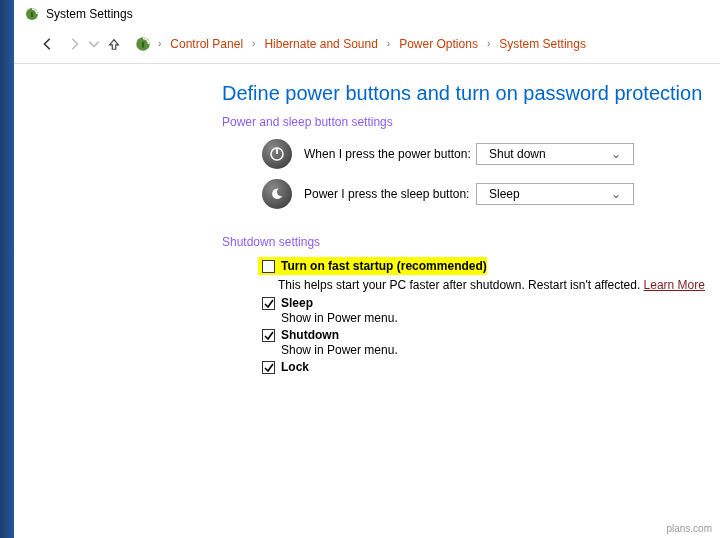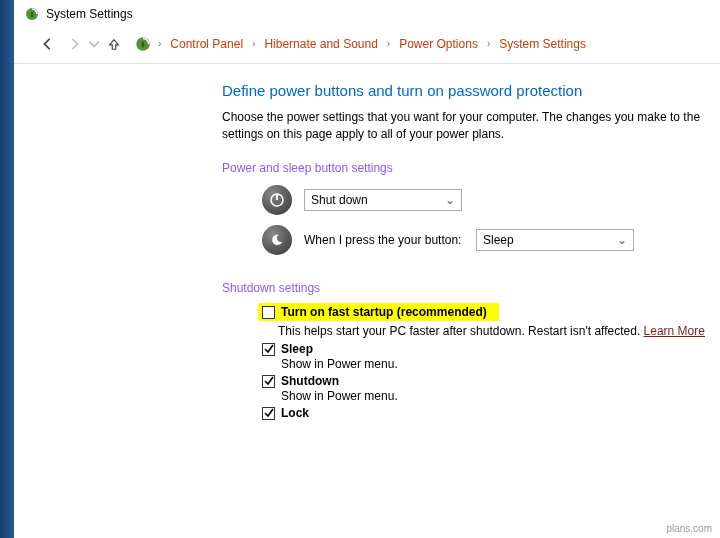--- a/index.html
+++ b/index.html
@@ -14,32 +14,32 @@
     .nav-arrow.disabled { color: #c0c0c0; }
     .nav-arrow svg { width: 14px; height: 14px; }
     .nav-up { margin-right: 8px; }
     .breadcrumb { display: flex; align-items: center; gap: 4px; }
     .bc-ico { width: 18px; height: 18px; display: flex; align-items: center; justify-content: center; }
     .bc-ico svg { width: 18px; height: 18px; }
     .bc-sep { color: #707070; font-size: 10px; padding: 0 2px; }
     .bc-item { color: #c2410c; cursor: pointer; padding: 2px 3px; }
     
     .content { padding: 18px 0 0 222px; }
-    .heading { color: #0066cc; font-size: 15px; font-weight: 400; margin-bottom: 10px; }
+    .heading { color: #0066cc; font-size: 20px; font-weight: 400; margin-bottom: 10px; }
     .desc { font-size: 12px; color: #000; margin-bottom: 18px; line-height: 1.4; }
     
     .section-title { font-size: 12px; color: #8b5cf6; margin-bottom: 8px; }
     
     .button-row { display: flex; align-items: center; margin: 10px 0 10px 40px; }
     .power-icon { width: 30px; height: 30px; border-radius: 50%; background: radial-gradient(circle at 35% 30%, #888, #333); display: flex; align-items: center; justify-content: center; margin-right: 12px; }
     .power-icon svg { width: 16px; height: 16px; }
     .sleep-icon { width: 30px; height: 30px; border-radius: 50%; background: radial-gradient(circle at 35% 30%, #888, #333); display: flex; align-items: center; justify-content: center; margin-right: 12px; }
     .sleep-icon svg { width: 14px; height: 14px; }
     .row-label { width: 172px; font-size: 12px; }
-    .dropdown { width: 158px; height: 22px; border: 1px solid #adadad; background: #fff; display: flex; align-items: center; justify-content: space-between; padding: 0 6px; cursor: pointer; font-size: 12px; }
+    .dropdown { width: 158px; height: 22px; border: 1px solid #adadad; background: #fff; display: flex; align-items: center; justify-content: space-between; padding: 0 12px; cursor: pointer; font-size: 12px; }
     .dropdown .chev { color: #606060; }
     
     .shutdown-section { margin-top: 26px; }
     .highlight { background: #ffff00; display: inline-block; padding: 1px 2px; }
     .check-row { display: flex; align-items: flex-start; margin: 3px 0 3px 40px; }
     .check-row.first { margin-top: 6px; margin-left: 36px; }
     .checkbox { width: 13px; height: 13px; border: 1px solid #333; background: #fff; margin-right: 6px; margin-top: 1px; display: flex; align-items: center; justify-content: center; flex-shrink: 0; cursor: pointer; }
     .checkbox.checked svg { width: 10px; height: 10px; }
     .check-content { display: flex; flex-direction: column; }
     .check-label { font-weight: 700; font-size: 12px; }
@@ -101,55 +101,55 @@
     <span class="bc-item">Hibernate and Sound</span>
     <span class="bc-sep">›</span>
     <span class="bc-item">Power Options</span>
     <span class="bc-sep">›</span>
     <span class="bc-item">System Settings</span>
   </div>
 </div>
 
 <div class="content">
   <div class="heading">Define power buttons and turn on password protection</div>
-  <div class="desc">Choose the power settings that you want for your computer. The changes you make to the settings on this page apply to all of your power plans.</div>
 
   <div class="section-title">Power and sleep button settings</div>
 
   <div class="button-row">
     <div class="power-icon">
       <svg viewBox="0 0 16 16">
           <circle cx="8" cy="8" r="6" fill="none" stroke="#fff" stroke-width="1.5"></circle>
           <line x1="8" y1="2" x2="8" y2="8" stroke="#fff" stroke-width="1.8"></line>
         </svg>
     </div>
+    <div class="row-label">When I press the power button:</div>
     <div class="dropdown">
       <span>Shut down</span>
       <span class="chev">⌄</span>
     </div>
   </div>
 
   <div class="button-row">
     <div class="sleep-icon">
       <svg viewBox="0 0 16 16">
           <path d="M10 2 A6 6 0 1 0 14 10 A4.5 4.5 0 0 1 10 2 Z" fill="#fff"></path>
         </svg>
     </div>
-    <div class="row-label">When I press the your button:</div>
+    <div class="row-label">Power I press the sleep button:</div>
     <div class="dropdown">
       <span>Sleep</span>
       <span class="chev">⌄</span>
     </div>
   </div>
 
   <div class="shutdown-section">
     <div class="section-title">Shutdown settings</div>
 
     <div class="check-row first">
-      <span class="highlight" style="display:flex;align-items:flex-start;padding:2px 12px 2px 4px;">
+      <span class="highlight" style="display:flex;align-items:flex-start;padding:2px 0 2px 4px;">
         <div class="checkbox"></div>
         <span class="check-label">Turn on fast startup (recommended)</span>
       </span>
     </div>
     <div style="margin-left:56px;margin-bottom:4px;">
       <span class="check-sub"><span>This helps start your PC faster after shutdown. Restart isn't affected. </span><span class="link">Learn More</span></span>
     </div>
 
     <div class="check-row">
       <div class="checkbox checked">

